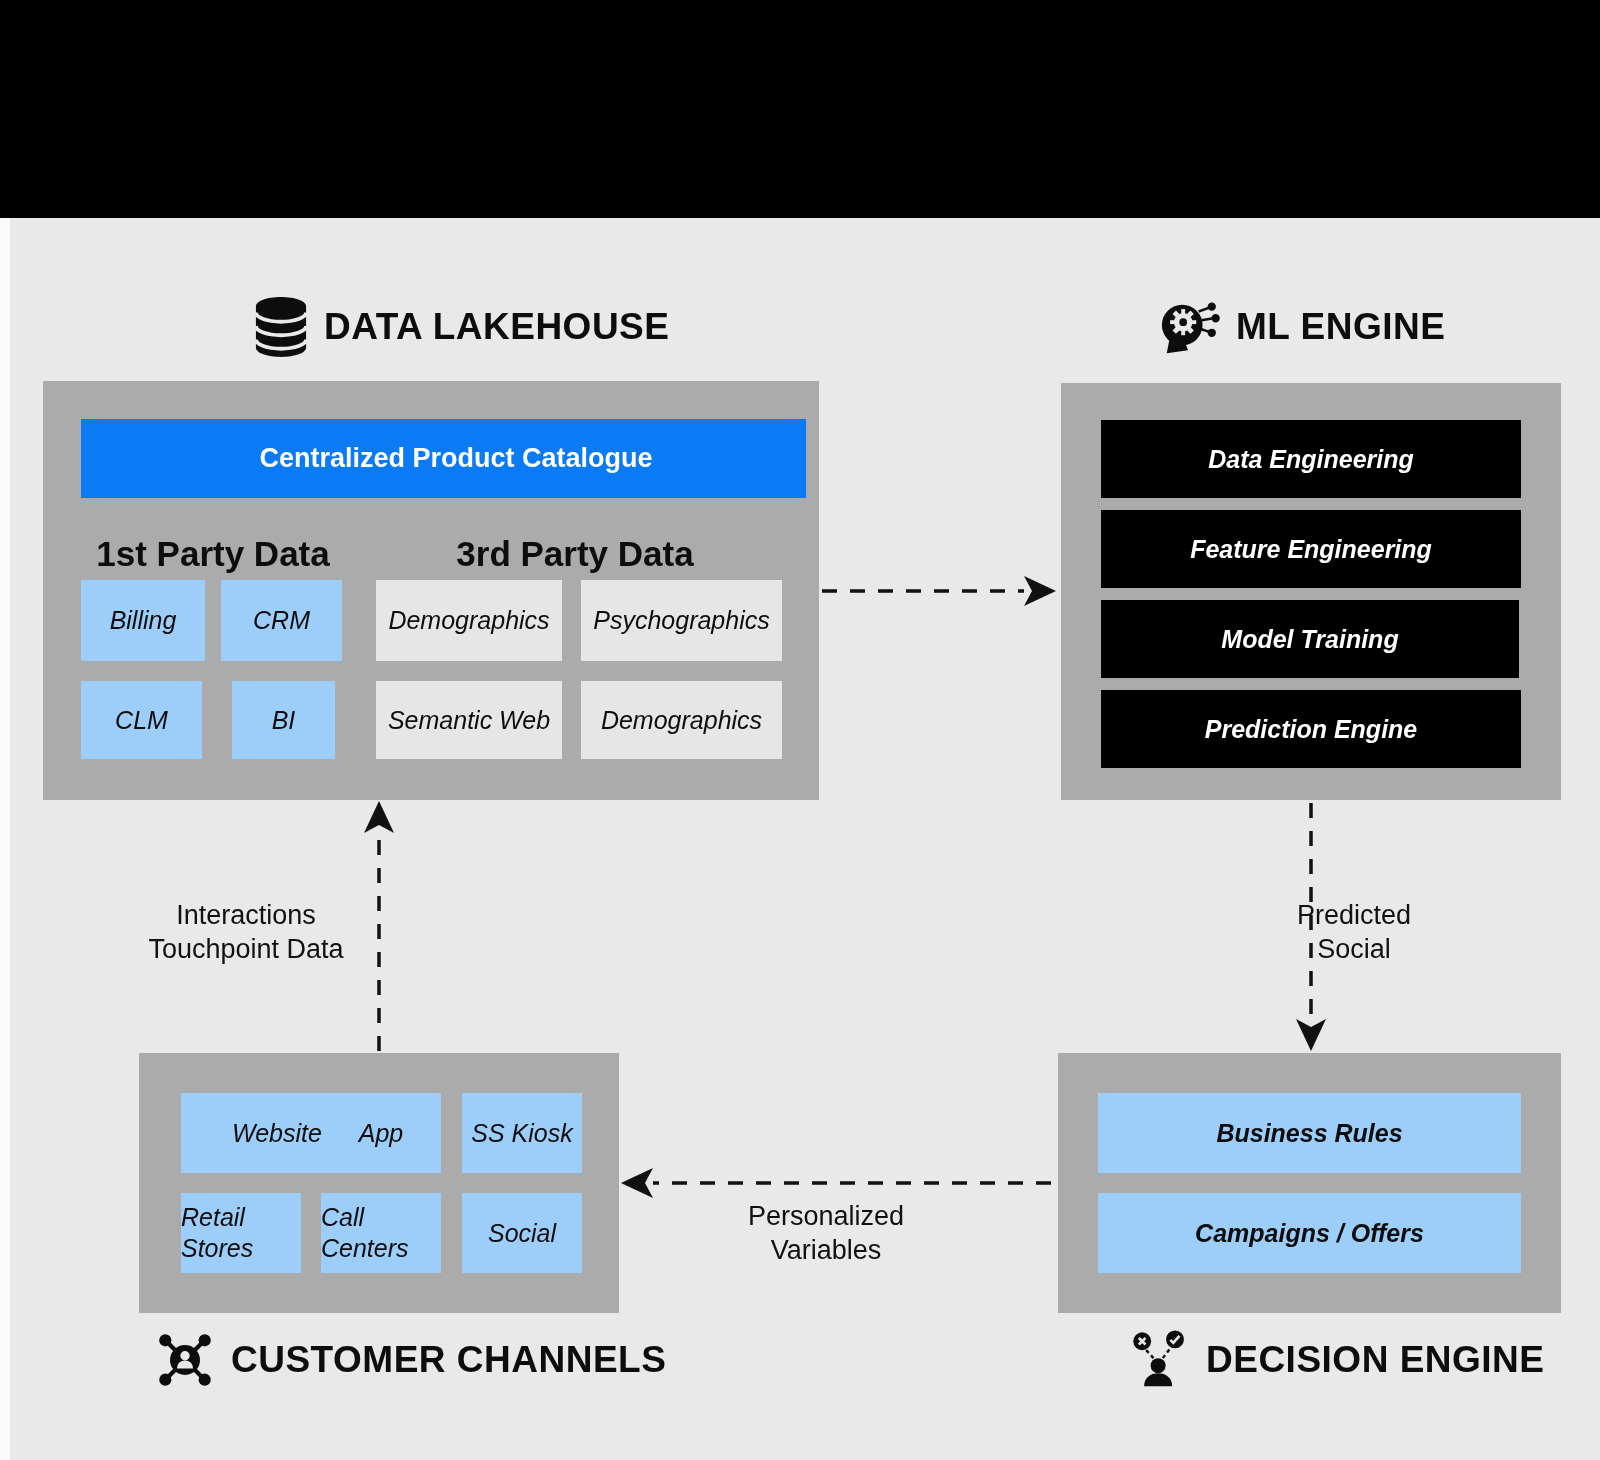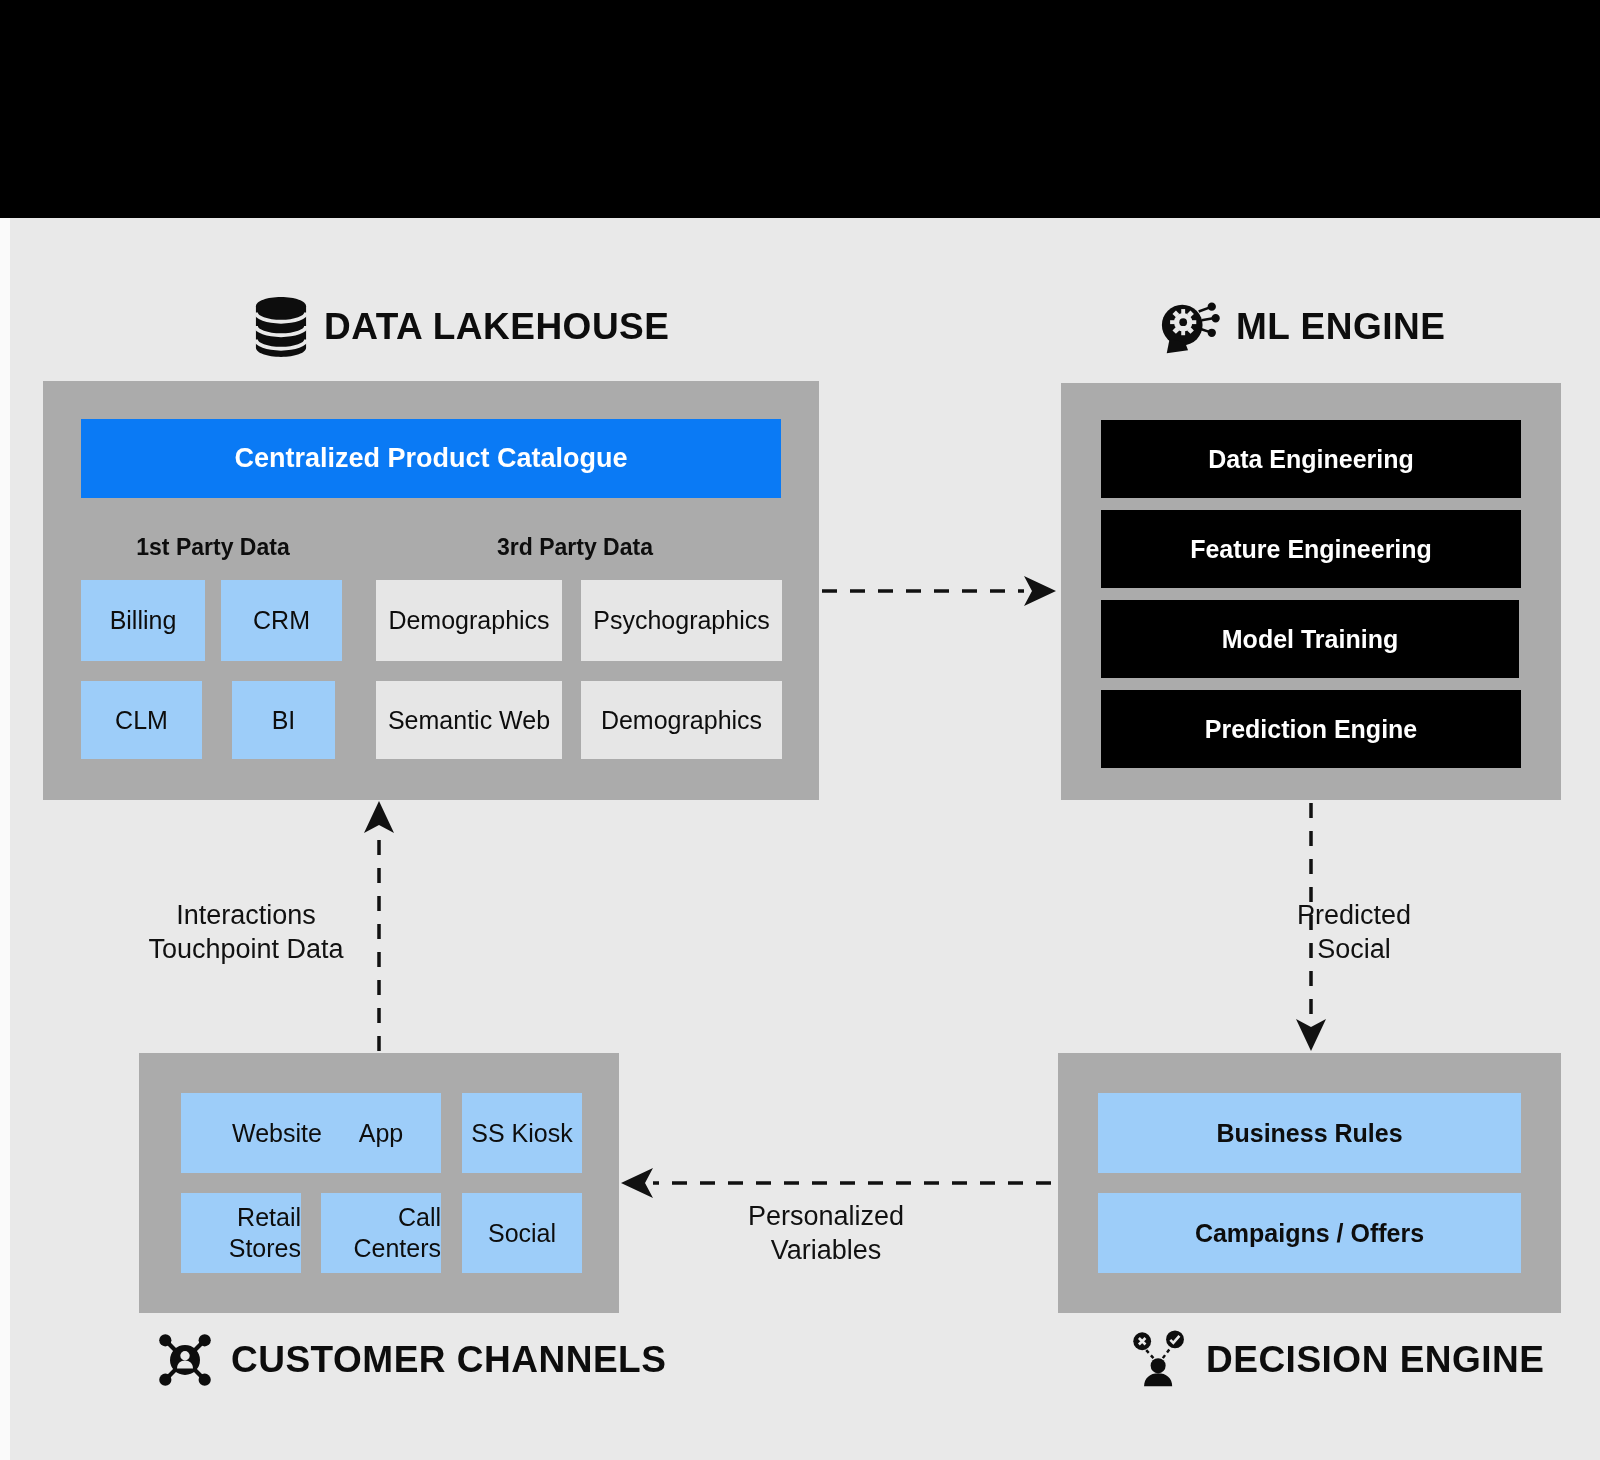--- a/index.html
+++ b/index.html
@@ -2,28 +2,28 @@
 <html><head>
 <meta charset="utf-8">
 <style>
   html,body{margin:0;padding:0;background:#ffffff;}
   .canvas{position:relative;width:1600px;height:1460px;background:#e9e9e9;overflow:hidden;
           font-family:"Liberation Sans",sans-serif;color:#0d0d0d;}
   .header-bar{position:absolute;left:0;top:0;width:1600px;height:218px;background:#000000;}
   .left-strip{position:absolute;left:0;top:218px;width:10px;height:1242px;background:#fafafa;}
   .panel{position:absolute;background:#ababab;}
   .chip{position:absolute;display:flex;align-items:center;justify-content:center;
-        text-align:right;font-size:25px;line-height:31px;color:#0d0d0d;}
+        text-align:left;font-size:25px;line-height:31px;color:#0d0d0d;font-style:italic;}
   .chip.blue{background:#9dcdf9;}
   .chip.lightgray{background:#e6e6e6;}
   .chip.black{background:#000000;color:#ffffff;font-weight:bold;}
   .chip.bold{font-weight:bold;}
   .banner{position:absolute;display:flex;align-items:center;justify-content:center;
           background:#0a7af5;color:#ffffff;font-weight:bold;font-size:27px;}
-  .col-heading{position:absolute;font-weight:bold;font-size:23px;text-align:center;}
+  .col-heading{position:absolute;font-weight:bold;font-size:35px;text-align:center;}
   .section-title{position:absolute;display:flex;align-items:center;gap:16px;
                  font-weight:bold;font-size:37px;letter-spacing:.5px;white-space:nowrap;}
   .arrow-label{position:absolute;font-size:27px;line-height:34px;text-align:center;color:#111111;}
   .arrow-label span{display:block;}
   svg.arrows{position:absolute;left:0;top:0;pointer-events:none;}
   .t-icon{flex:0 0 auto;}
 </style>
 </head>
 <body>
 
@@ -54,21 +54,21 @@
         <path d="M2 17c0 5.3 11.6 9.5 26 9.5S54 22.3 54 17"></path>
         <path d="M2 31c0 5.3 11.6 9.5 26 9.5S54 36.3 54 31"></path>
         <path d="M2 45c0 5.3 11.6 9.5 26 9.5S54 50.3 54 45"></path>
       </g>
     </svg>
     <span>DATA LAKEHOUSE</span>
   </div>
 
   <div class="panel" style="left:43px;top:381px;width:776px;height:419px;"></div>
 
-  <div class="banner" style="left:81px;top:419px;width:700px;height:79px;">Centralized Product Catalogue</div>
+  <div class="banner" style="left:81px;top:419px;width:700px;height:79px;padding-left:25px;">Centralized Product Catalogue</div>
 
   <div class="col-heading" style="left:81px;top:534px;width:264px;">1st Party Data</div>
   <div class="col-heading" style="left:443px;top:534px;width:264px;">3rd Party Data</div>
 
   <div class="chip blue" style="left:81px;top:580px;width:124px;height:81px;">Billing</div>
   <div class="chip blue" style="left:221px;top:580px;width:121px;height:81px;">CRM</div>
   <div class="chip blue" style="left:81px;top:681px;width:121px;height:78px;">CLM</div>
   <div class="chip blue" style="left:232px;top:681px;width:103px;height:78px;">BI</div>
 
   <div class="chip lightgray" style="left:376px;top:580px;width:186px;height:81px;">Demographics</div>

